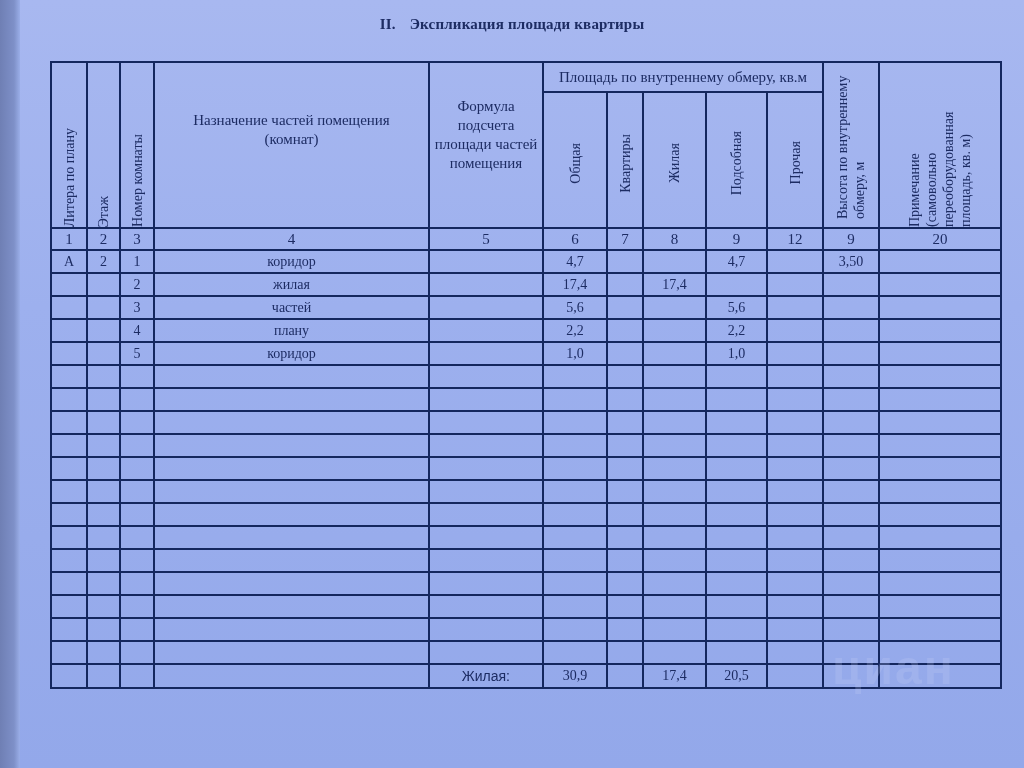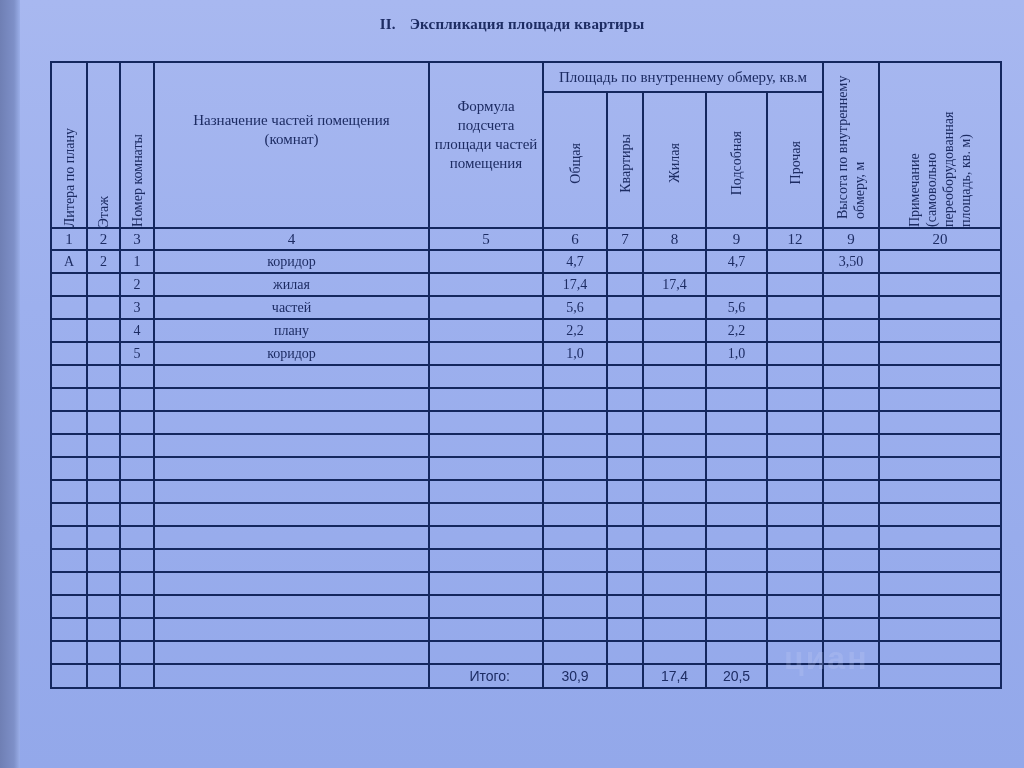--- a/index.html
+++ b/index.html
@@ -38,24 +38,24 @@
     display: inline-block; white-space: nowrap; font-size: 14px; line-height: 17px;
     text-align: left; padding-bottom: 6px;
   }
   .vert-wrap { display: flex; align-items: flex-end; justify-content: center; height: 100%; }
   th.tall { height: 164px; }
   .hdr-text { font-size: 15px; line-height: 19px; margin-left: 47px; }
   tr.numrow td { height: 20px; font-size: 15px; }
   tr.datarow td { height: 21px; font-size: 14px; }
   tr.totalrow td { height: 22px; }
   .total-label { font-family: "Liberation Sans", "DejaVu Sans", sans-serif; font-weight: bold; font-size: 14px; text-align: right !important; padding-right: 32px !important; }
-  .total-val { font-family: Liberation Sans, sans-serif; font-weight: bold; font-size: 15px; }
+  .total-val { font-family: Liberation Serif, serif; font-weight: bold; font-size: 15px; }
   .watermark {
-    position: absolute; left: 784px; top: 640px; font-family: "Liberation Sans", sans-serif;
-    font-size: 32px; font-weight: bold; color: rgba(200,210,245,0.22); letter-spacing: 2px;
+    position: absolute; left: 832px; top: 640px; font-family: "Liberation Sans", sans-serif;
+    font-size: 48px; font-weight: bold; color: rgba(200,210,245,0.22); letter-spacing: 2px;
   }
 </style>
 </head>
 <body>
 
 <div class="edge-strip"></div>
 <div class="paper"></div>
 
 <div class="title">
   <span class="roman">II.</span><span>Экспликация площади квартиры</span>
@@ -404,21 +404,21 @@
         <td></td>
         <td></td>
         <td></td>
         <td></td>
       </tr>
       <tr class="datarow totalrow">
         <td></td>
         <td></td>
         <td></td>
         <td></td>
-        <td class="total-label">Итого:</td>
+        <td class="total-label">Жилая:</td>
         <td class="total-val">30,9</td>
         <td class="total-val"></td>
         <td class="total-val">17,4</td>
         <td class="total-val">20,5</td>
         <td class="total-val"></td>
         <td class="total-val"></td>
         <td class="total-val"></td>
       </tr>
     </tbody>
 </table>

